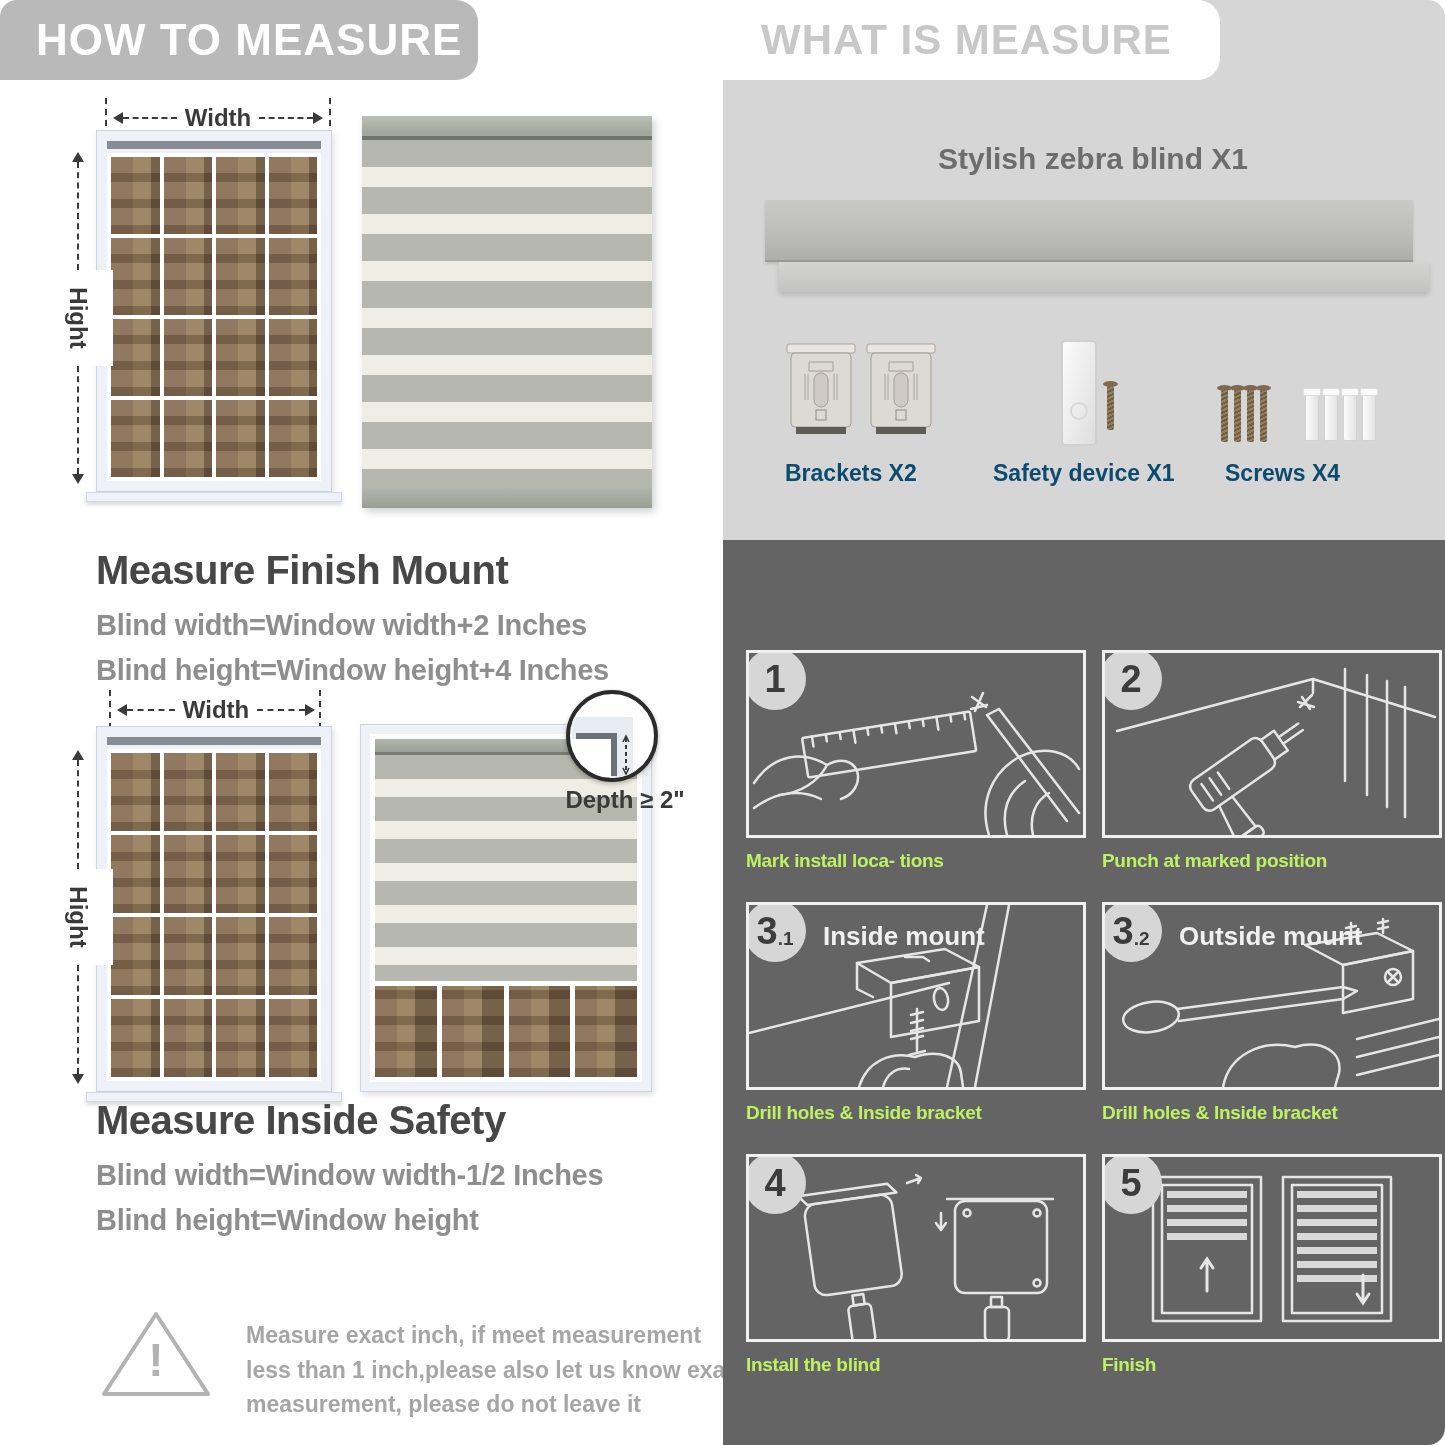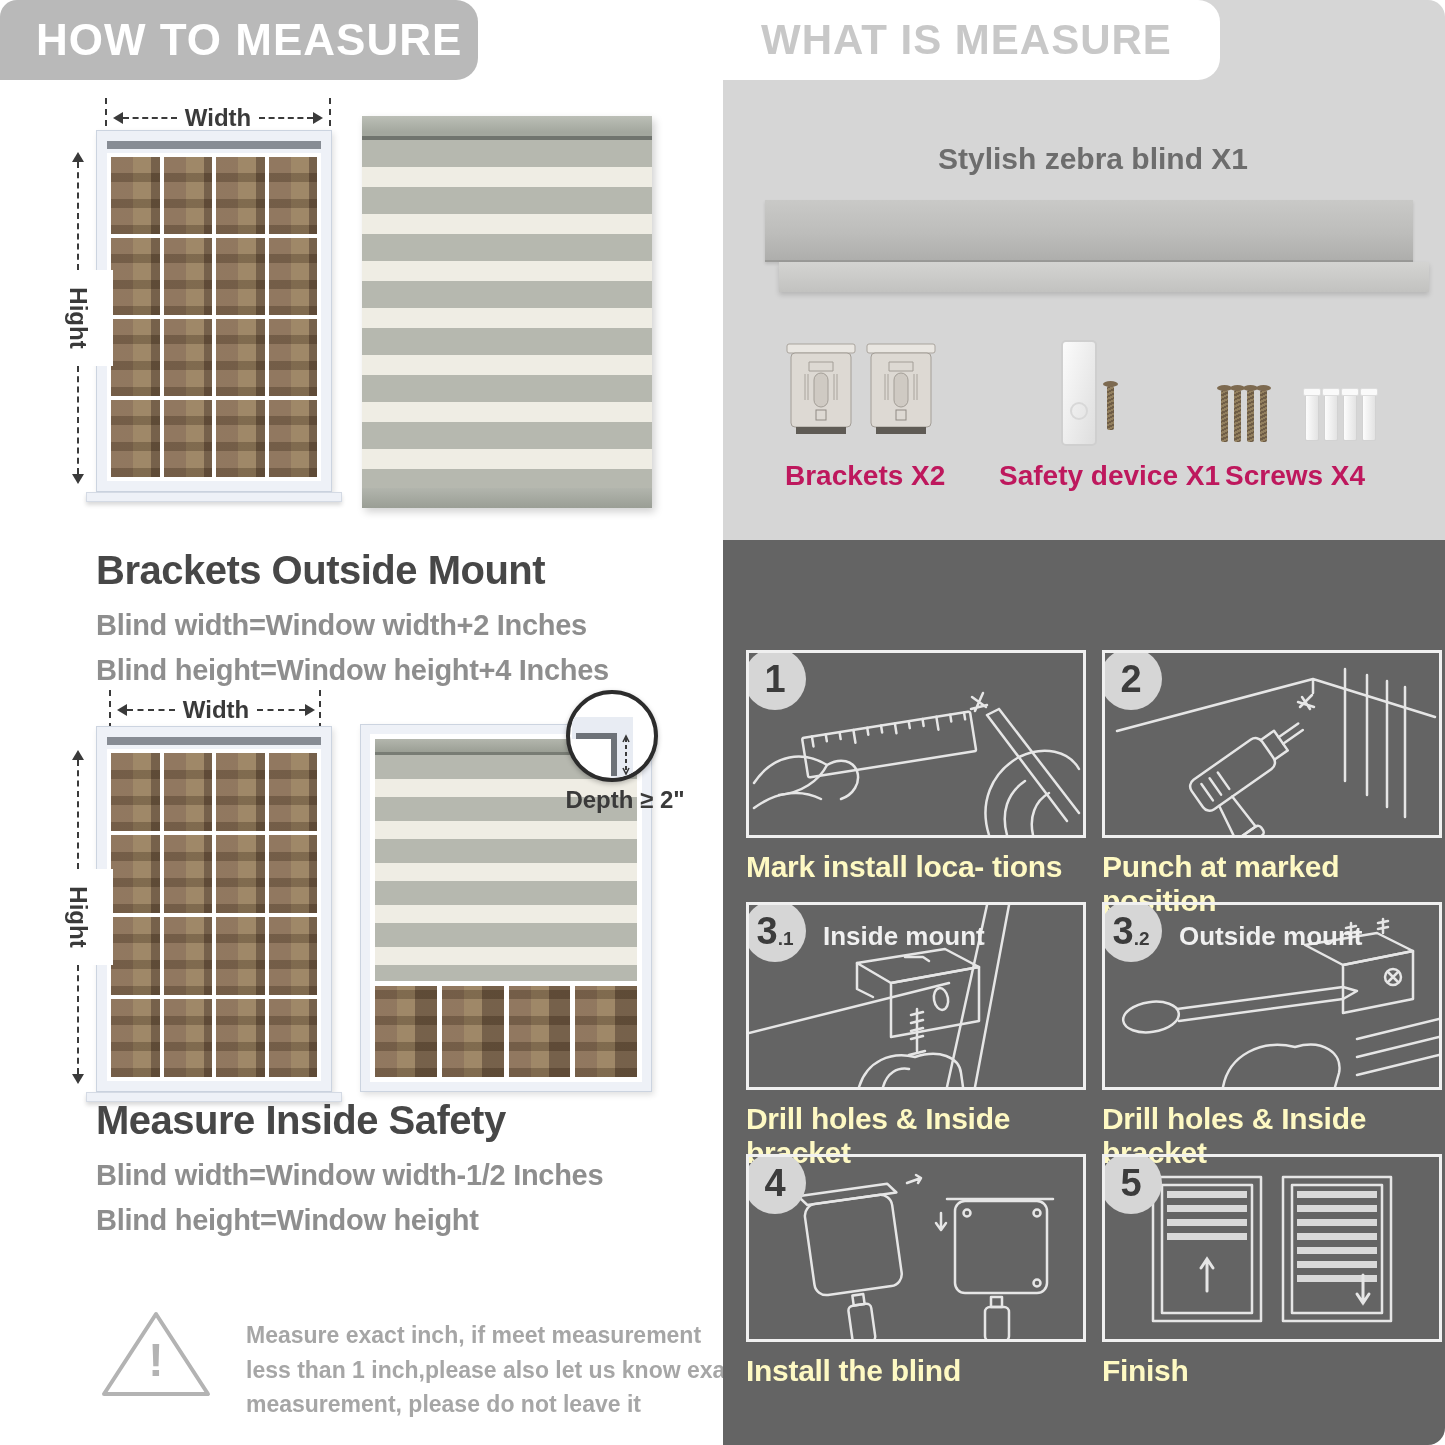--- a/index.html
+++ b/index.html
@@ -60,36 +60,36 @@
   .tb{position:absolute;}
   .tb .h{font-size:40px;font-weight:bold;color:#474747;letter-spacing:-.5px;margin-bottom:16px;}
   .tb .l{font-size:29px;font-weight:bold;color:#8e8e8e;margin-top:12px;letter-spacing:-.3px;}
   #warn-text{left:246px;top:1318px;width:500px;font-size:23px;font-weight:600;color:#a6a6a6;line-height:1.5;}
 
   
   #sec-included{left:723px;top:0;width:722px;height:540px;background:#d6d6d6;}
   #product-label{left:90px;top:142px;width:560px;text-align:center;font-size:30px;font-weight:bold;color:#6d6d6d;}
   #rail-main{left:42px;top:200px;width:648px;height:62px;background:linear-gradient(180deg,#c9c9c7 0%,#bdbdbb 55%,#aeaeac 100%);border-bottom:2px solid #9a9a98;box-shadow:0 2px 3px rgba(0,0,0,.12);}
   #rail-sub{left:56px;top:262px;width:650px;height:30px;background:linear-gradient(180deg,#d4d4d2,#c2c2c0);box-shadow:0 3px 5px rgba(0,0,0,.15);}
-  .item-label{position:absolute;top:460px;font-size:28px;font-weight:bold;color:#be185d;}
+  .item-label{position:absolute;top:460px;font-size:23px;font-weight:bold;color:#0c4a6e;}
   .screw{width:7px;height:52px;background:repeating-linear-gradient(-25deg,#6f5d46 0 2px,#93805f 2px 4px);border-radius:2px;position:relative;margin-top:6px;}
   .screw:before{content:"";position:absolute;top:-5px;left:-4px;width:15px;height:6px;background:#7d6a50;border-radius:50%;}
   .screw.small{height:44px;}
   .anchor{width:14px;height:50px;background:linear-gradient(90deg,rgba(255,255,255,.95),rgba(230,230,230,.8));border:1px solid #d2d2d2;border-radius:2px;position:relative;margin-top:7px;}
   .anchor:before{content:"";position:absolute;top:-4px;left:-3px;right:-3px;height:6px;background:#fafafa;border:1px solid #ddd;border-radius:2px;}
   .safety{position:absolute;left:338px;top:340px;width:36px;height:106px;border:2px solid #cfcfcf;border-radius:5px;background:linear-gradient(105deg,rgba(255,255,255,.92),rgba(228,228,228,.55));}
   .safety:after{content:"";position:absolute;left:50%;bottom:24px;width:14px;height:14px;border:2px solid #d8d8d8;border-radius:50%;transform:translateX(-50%);}
 
   #sec-mount{left:723px;top:540px;width:722px;height:905px;background:#646464;}
   .panel{position:absolute;width:340px;height:188px;border:3px solid #f0f0f0;overflow:hidden;}
   .badge{position:absolute;left:-5px;top:-5px;width:62px;height:62px;border-radius:50%;background:#d6d6d6;display:flex;align-items:center;justify-content:center;color:#3c3c3c;font-weight:bold;}
   .badge .n{font-size:38px;line-height:1;}
   .badge .s{font-size:19px;line-height:1;margin-top:14px;}
   .ptitle{position:absolute;left:74px;top:16px;font-size:26px;font-weight:bold;color:#f0f0f0;}
-  .caption{position:absolute;width:352px;font-size:30px;font-weight:bold;color:#fef9c3;letter-spacing:-.3px;}
+  .caption{position:absolute;width:352px;font-size:19px;font-weight:bold;color:#bef264;letter-spacing:-.3px;}
   .art{position:absolute;left:0;top:0;width:100%;height:100%;}
 
   
   #warn-tri{left:96px;top:1306px;}
 </style>
 </head>
 <body>
 
 <div id="canvas">
 
@@ -144,21 +144,21 @@
     <span class="arr arr-d"></span>
   </div>
 
   <div class="abs" id="blind1">
     <div class="hrail"></div>
     <div class="stripes1"></div>
     <div class="brail"></div>
   </div>
 
   <div class="tb" style="left:96px;top:548px;width:620px;">
-    <div class="h">Brackets Outside Mount</div>
+    <div class="h">Measure Finish Mount</div>
     <div class="l">Blind width=Window width+2 Inches</div>
     <div class="l">Blind height=Window height+4 Inches</div>
   </div>
 
   <div class="ext" style="left:109px;top:690px;height:50px;"></div>
   <div class="ext" style="left:319px;top:690px;height:50px;"></div>
   <div class="dim-w" style="left:111px;top:702px;width:210px;">
     <span class="arr arr-l"></span>
     <span class="dash"></span>
     <span class="dim-label">Width</span>
@@ -285,21 +285,21 @@
         <div class="screw"></div>
     </div>
     <div class="abs" style="left:582px;top:384px;display:flex;gap:5px;">
       <div class="anchor"></div>
         <div class="anchor"></div>
         <div class="anchor"></div>
         <div class="anchor"></div>
     </div>
 
     <div class="item-label" style="left:62px;">Brackets X2</div>
-    <div class="item-label" style="left:276px;">Safety device X1</div>
+    <div class="item-label" style="left:270px;">Safety device X1</div>
     <div class="item-label" style="left:502px;">Screws X4</div>
   </div>
 
   <div class="abs" id="sec-mount">
 
     <div class="panel" style="left:23px;top:110px;">
       <svg class="art" viewBox="0 0 334 182">
         <g stroke="#e6e6e6" stroke-width="2.5" fill="none" stroke-linecap="round" stroke-linejoin="round">
           <path d="M5,130 C25,100 55,98 78,112 C70,128 52,140 30,142"></path>
           <path d="M5,155 C28,138 52,136 72,146"></path>

